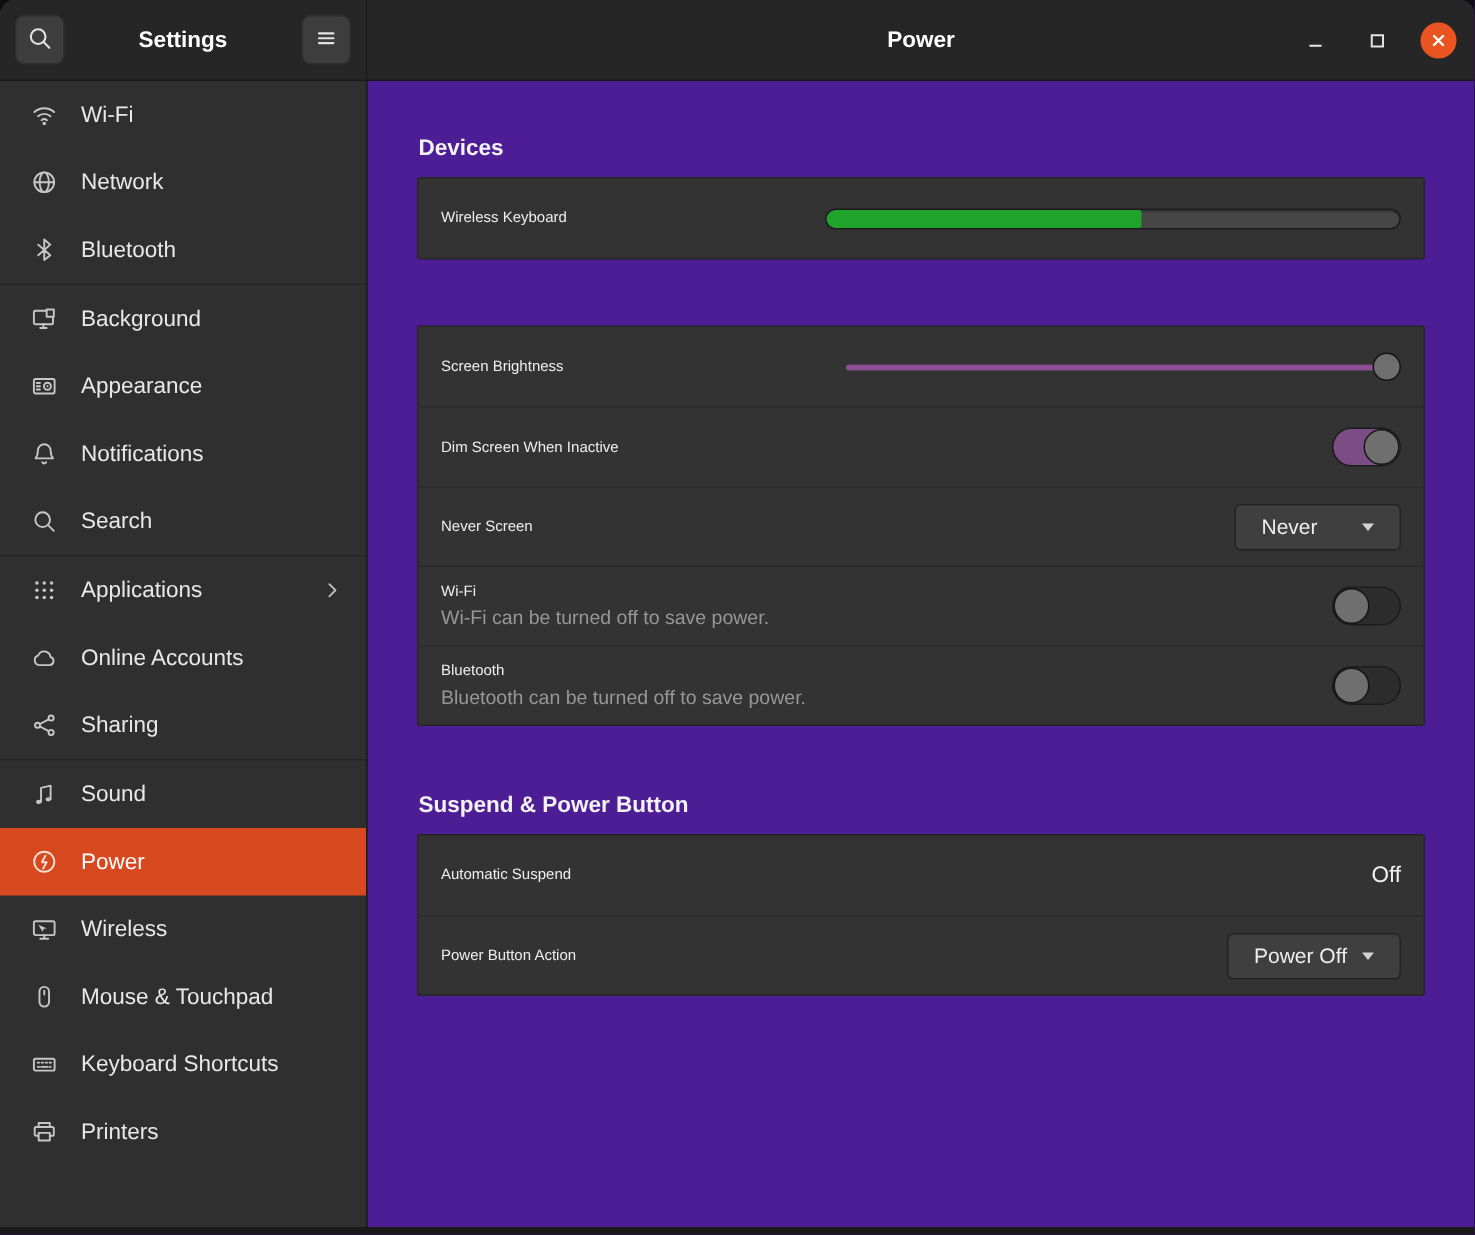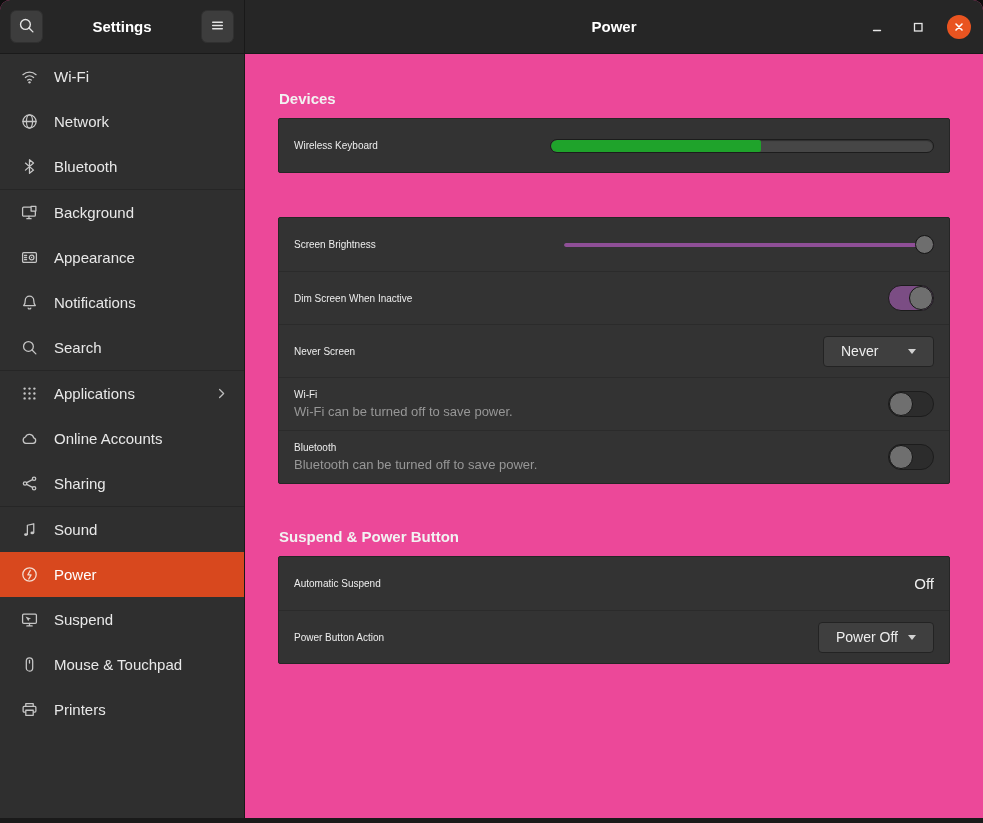--- a/index.html
+++ b/index.html
@@ -3,21 +3,21 @@
 <meta charset="utf-8">
 <style>
   * { box-sizing: border-box; }
   html,body { margin:0; padding:0; background:#0e0e0e; }
   body {
     width:983px; height:823px; position:relative; overflow:hidden;
     font-family:"Liberation Sans", sans-serif;
   }
   .window {
     position:absolute; inset:0; border-radius:10px 10px 0 0; overflow:hidden;
-    display:flex; flex-direction:column; background:#ec4899;
+    display:flex; flex-direction:column; background:#4c1d95;
   }
   
   .header { height:54px; display:flex; flex-shrink:0; }
   .header-left {
     width:245px; flex-shrink:0; background:#262626;
     border-right:1px solid #191919; border-bottom:1px solid #1a1a1a;
     display:flex; align-items:center; padding:0 10px;
   }
   .header-title { font-size:15px; font-weight:bold; color:#ffffff; }
   .header-left .header-title { flex:1; text-align:center; }
@@ -295,30 +295,39 @@
           <span class="side-label">Power</span>
         </div>
         <div class="side-item">
           <span class="icon">
             <svg viewBox="0 0 16 16" width="17" height="17" fill="none" stroke="currentColor" stroke-width="1.2" stroke-linecap="round" stroke-linejoin="round">
               <rect x="1.5" y="3" width="13" height="8.7" rx="1"></rect>
               <path d="M5.5 14h5M8 11.7V14"></path>
               <path d="M4.3 5.2l2.6 4.4.7-1.8 1.9-.5z" fill="currentColor" stroke="none"></path>
             </svg>
           </span>
-          <span class="side-label">Suspend</span>
+          <span class="side-label">Wireless</span>
         </div>
         <div class="side-item">
           <span class="icon">
             <svg viewBox="0 0 16 16" width="17" height="17" fill="none" stroke="currentColor" stroke-width="1.2" stroke-linecap="round" stroke-linejoin="round">
               <rect x="5" y="1.8" width="6" height="12.4" rx="3"></rect>
               <path d="M8 4.2v2.4"></path>
             </svg>
           </span>
           <span class="side-label">Mouse &amp; Touchpad</span>
+        </div>
+        <div class="side-item">
+          <span class="icon">
+            <svg viewBox="0 0 16 16" width="17" height="17" fill="none" stroke="currentColor" stroke-width="1.2" stroke-linecap="round" stroke-linejoin="round">
+              <rect x="1.5" y="4.5" width="13" height="7.5" rx="1"></rect>
+              <path d="M3.8 7h1M6.3 7h1M8.8 7h1M11.3 7h1M4 9.7h.8M6 9.7h4M11.2 9.7h.8" stroke-width="1.1"></path>
+            </svg>
+          </span>
+          <span class="side-label">Keyboard Shortcuts</span>
         </div>
         <div class="side-item">
           <span class="icon">
             <svg viewBox="0 0 16 16" width="17" height="17" fill="none" stroke="currentColor" stroke-width="1.2" stroke-linecap="round" stroke-linejoin="round">
               <path d="M4.5 5V2.5h7V5"></path>
               <rect x="2" y="5" width="12" height="5.5" rx="1"></rect>
               <rect x="4.5" y="8.7" width="7" height="4.8" fill="#2f2f2f"></rect>
             </svg>
           </span>
           <span class="side-label">Printers</span>

